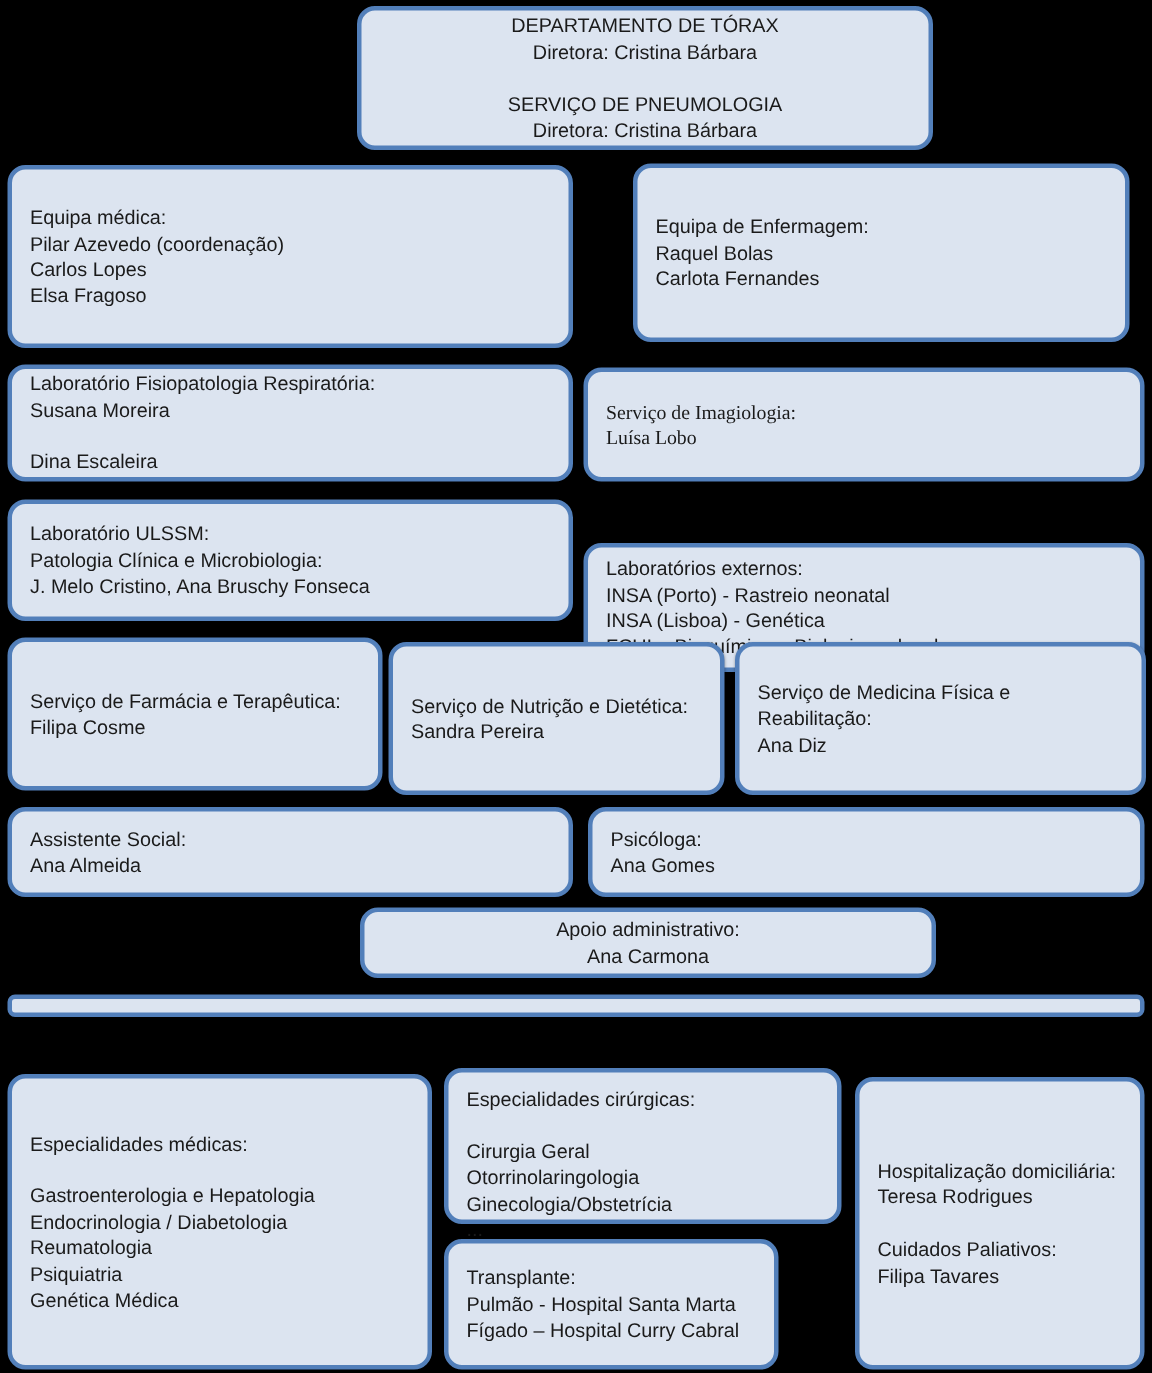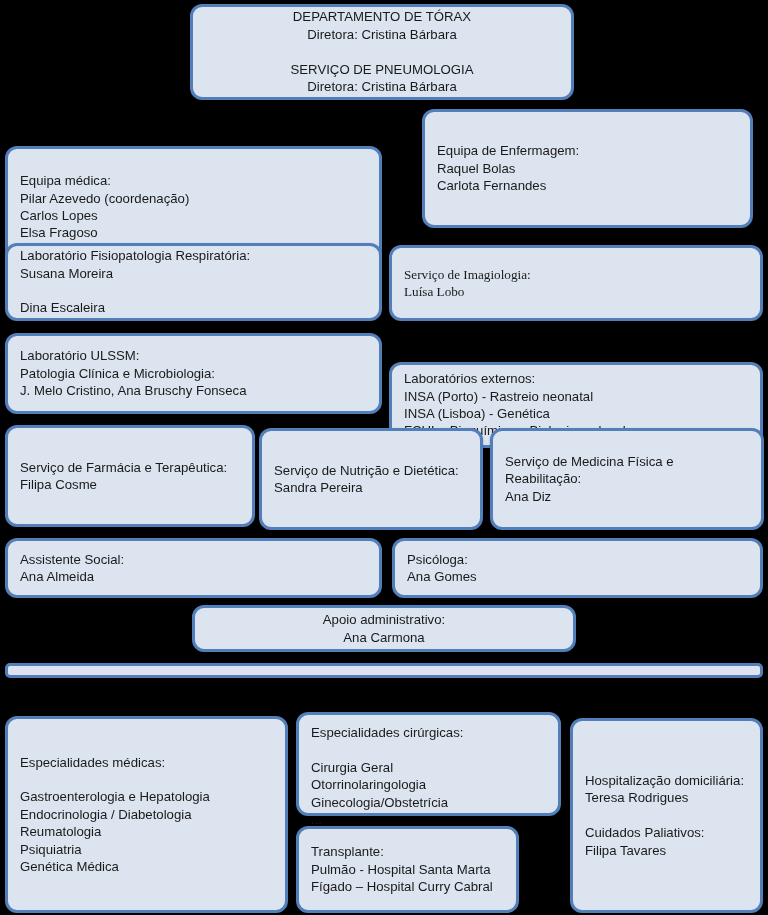--- a/index.html
+++ b/index.html
@@ -51,20 +51,21 @@
     justify-content: flex-start;
     align-items: flex-start;
   }
   .center-both {
     padding: 8px 12px;
     display: flex;
     flex-direction: column;
     justify-content: center;
     align-items: center;
     text-align: center;
+    margin-left: 48px;
   }
   .divider-bar {
     position: absolute;
     box-sizing: border-box;
     background: #dce4f0;
     border: 3px solid #527fba;
     border-radius: 5px;
   }
 </style>
 </head>
@@ -73,21 +74,21 @@
 <div id="chart-canvas">
 
   <div class="node center-both" style="left:190px; top:4px; width:384px; height:96px;">
     <span class="node-text">DEPARTAMENTO DE TÓRAX
 Diretora: Cristina Bárbara
 
 SERVIÇO DE PNEUMOLOGIA
 Diretora: Cristina Bárbara</span>
   </div>
 
-  <div class="node pad-left" style="left:5px; top:110px; width:377px; height:122px;margin-top:36px;">
+  <div class="node pad-left" style="left:5px; top:110px; width:377px; height:122px;">
     <span class="node-text">Equipa médica:
 Pilar Azevedo (coordenação)
 Carlos Lopes
 Elsa Fragoso</span>
   </div>
 
   <div class="node pad-left" style="left:389px; top:109px; width:331px; height:119px;margin-left:33px;">
     <span class="node-text">Equipa de Enfermagem:
 Raquel Bolas
 Carlota Fernandes</span>

